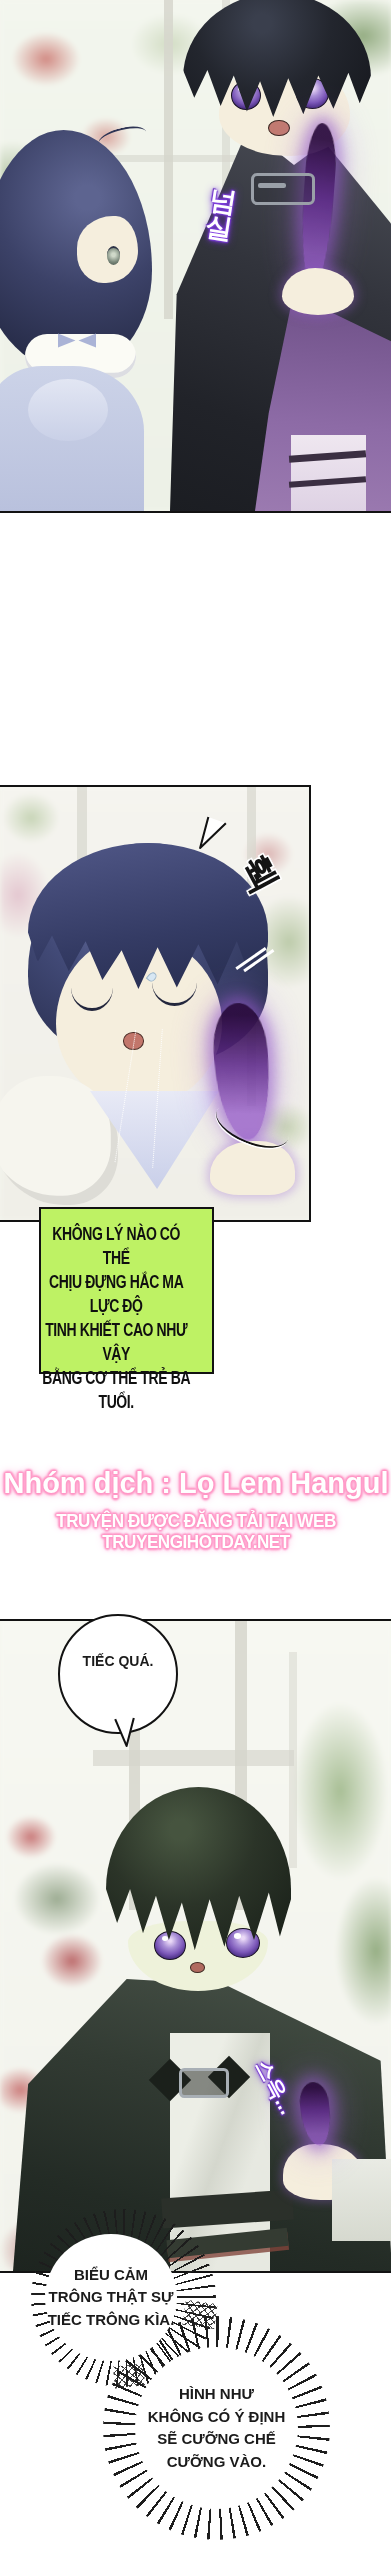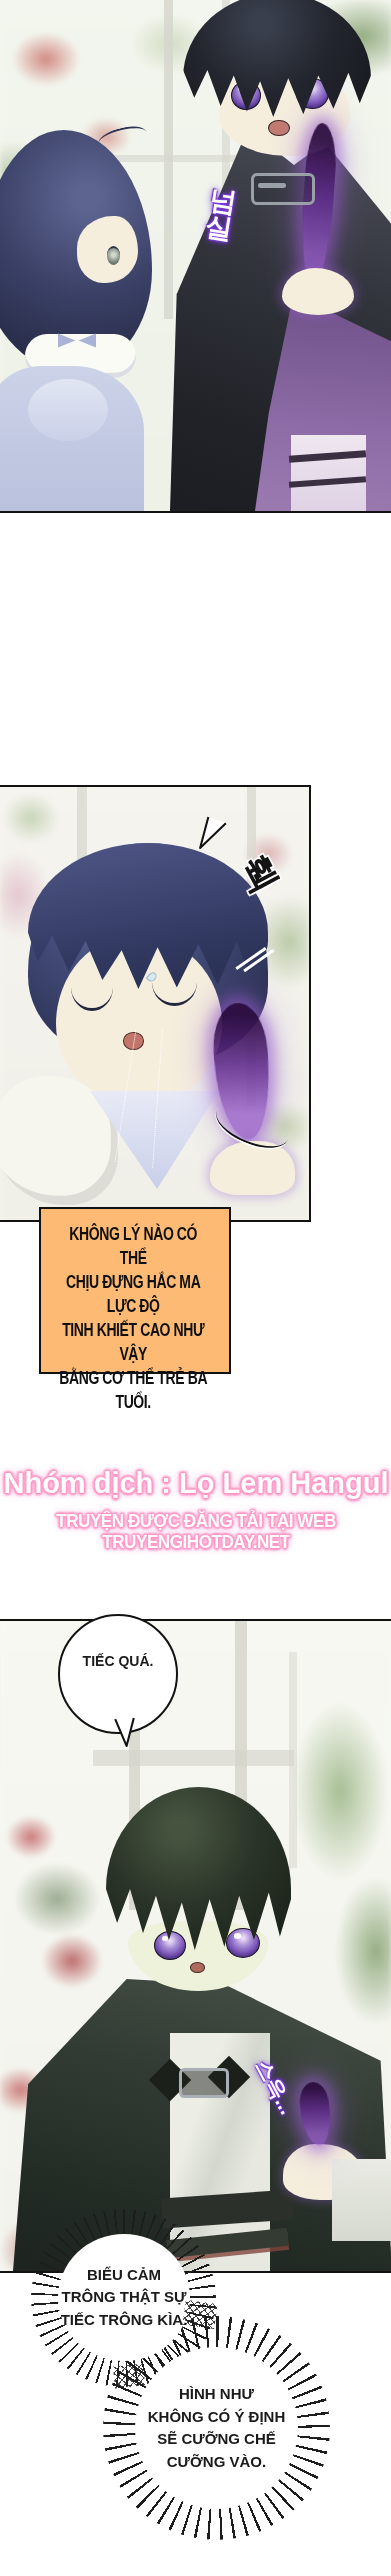--- a/index.html
+++ b/index.html
@@ -16,21 +16,21 @@
   
   .spikering{position:absolute;border-radius:50%;
      background:repeating-conic-gradient(#1d1d1d 0deg 1.3deg,transparent 1.3deg 6.8deg);}
   .spikecore{position:absolute;border-radius:50%;background:#fff;
      display:flex;flex-direction:column;align-items:center;justify-content:center;text-align:center;}
   .spikecore .ln{font-weight:700;font-size:15px;color:#1b1b1b;line-height:1.5;}
   .hatch{position:absolute;opacity:.85;
      background:repeating-linear-gradient(45deg,#222 0 1px,transparent 1px 5.2px),
                 repeating-linear-gradient(-45deg,#222 0 1px,transparent 1px 5.2px);}
   
-  .nbox{position:absolute;background:#fdba74;border:2.6px solid #121212;padding-left:17px;}
+  .nbox{position:absolute;background:#bef264;border:2.6px solid #121212;}
   .nbox .inner{width:125%;margin-left:-12.5%;transform:scaleX(.8);text-align:center;}
   .nbox .ln{font-weight:700;font-size:17.5px;color:#101010;line-height:24px;letter-spacing:-0.5px;}
   
   .cred{position:absolute;left:0;width:392px;text-align:center;color:#fff;font-weight:700;z-index:3;
     text-shadow:0 0 1.5px #ff8fc0,0 0 3.1px #ff8fc0,0 0 6.2px #ffa9d2,0 0 11.3px #ffc4e0,
       1px 1px 2.1px #ff8fc0,-1px -1px 2.1px #ff8fc0,1px -1px 2.1px #ff8fc0,-1px 1px 2.1px #ff8fc0,
       1.5px 0 2.6px #ff8fc0,-1.5px 0 2.6px #ff8fc0,0 1.5px 2.6px #ff8fc0,0 -1.5px 2.6px #ff8fc0;}
   
   .bokeh{position:absolute;inset:0;filter:blur(2.1px);}
   .bar{position:absolute;background:rgba(214,214,204,.85);filter:blur(0.5px);}
@@ -235,21 +235,21 @@
     <div class="abs skin" style="left:283px;top:523px;width:81px;height:56px;
          border-radius:40% 52% 42% 46%/55% 60% 35% 35%;box-shadow:0 0 8.2px 2.6px rgba(150,95,205,.35);"></div>
     <div class="abs" style="left:332px;top:538px;width:61px;height:82px;
          background:linear-gradient(180deg,#e9ebe4,#d6d9cf);"></div>
     <div class="flame" style="left:301px;top:461px;width:29px;height:64px;
          border-radius:50% 50% 45% 55%/35% 35% 60% 60%;transform:rotate(-6deg);"></div>
     <div class="sfx sfx-purpleglow" style="left:246px;top:452px;font-size:20.6px;transform:rotate(62deg);">스윽...</div>
   </div>
 
   <div class="spikering" style="left:31px;top:2209px;width:185px;height:178px;z-index:5;"></div>
-  <div class="spikecore" style="left:58px;top:2234px;width:132px;height:127px;z-index:6;">
+  <div class="spikecore" style="left:45px;top:2234px;width:132px;height:127px;z-index:6;">
     <div class="ln">BIỂU CẢM</div>
     <div class="ln">TRÔNG THẬT SỰ</div>
     <div class="ln">TIẾC TRÔNG KÌA.</div>
   </div>
   <div class="hatch" style="left:184px;top:2302px;width:32px;height:25px;transform:rotate(8deg);z-index:7;"></div>
   <div class="hatch" style="left:114px;top:2365px;width:30px;height:21.6px;transform:rotate(-6deg);z-index:7;"></div>
 
   <div class="spikering" style="left:103px;top:2316px;width:227px;height:224px;z-index:4;"></div>
   <div class="spikecore" style="left:135px;top:2347px;width:163px;height:162px;z-index:5;">
     <div class="ln">HÌNH NHƯ</div>

